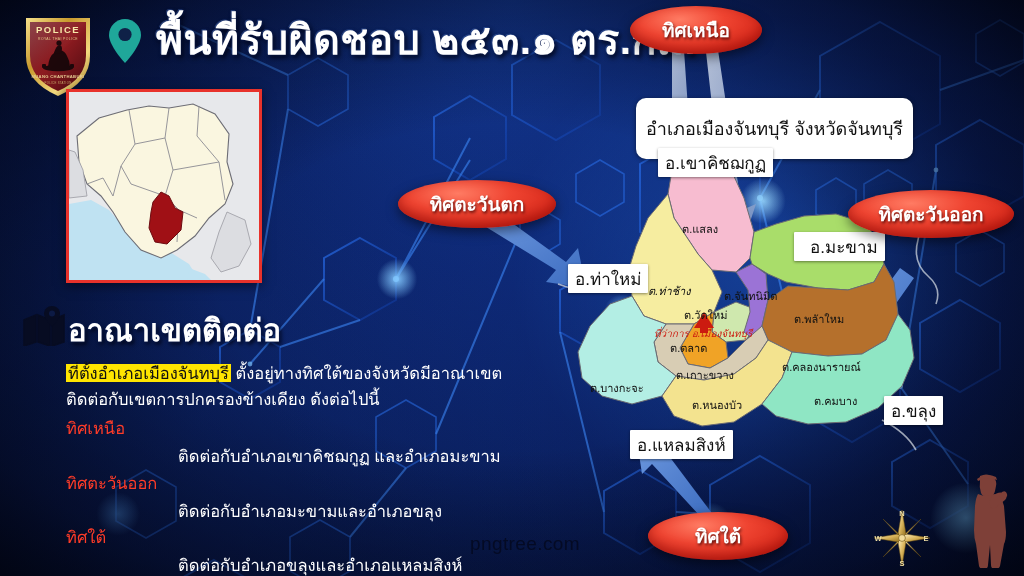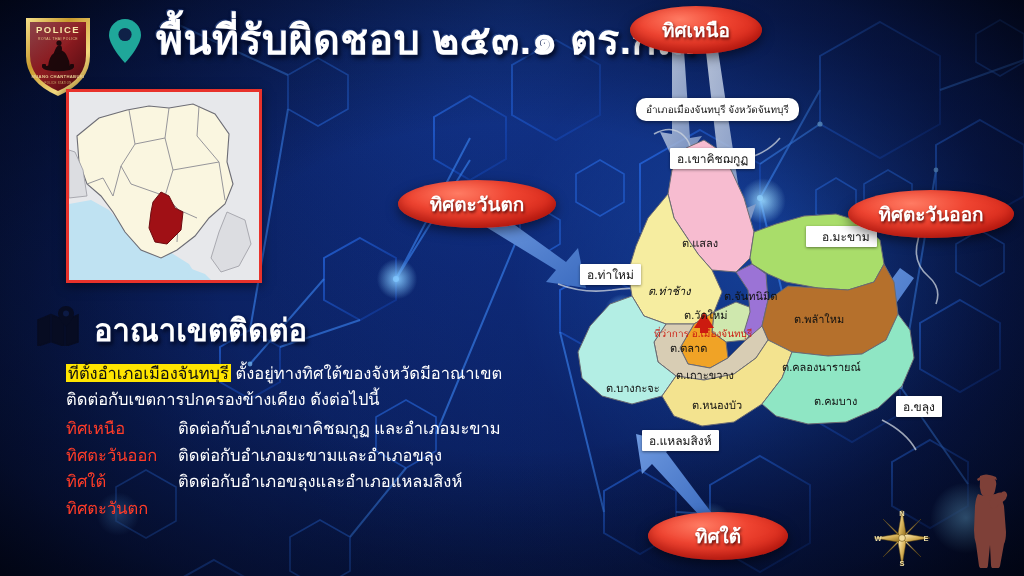--- a/index.html
+++ b/index.html
@@ -34,55 +34,55 @@
     text-shadow:0 0 3px rgba(10,30,90,.9), 2px 3px 5px rgba(0,0,10,.85), -1px -1px 0 rgba(120,170,255,.35);
     white-space:nowrap;line-height:1.05;
   }
 
   
   .inset{position:absolute;left:66px;top:89px;width:190px;height:188px;
     border:3px solid #e8322b;background:#e6e7ea;box-shadow:0 3px 10px rgba(0,0,0,.5);}
   .inset svg{display:block;width:100%;height:100%;}
 
   
-  .sec-head{position:absolute;left:36px;top:306px;display:flex;align-items:flex-end;gap:12px;}
+  .sec-head{position:absolute;left:22px;top:306px;display:flex;align-items:flex-end;}
   .mapicon{width:46px;height:40px;flex:0 0 auto;}
   .sec-title{font-size:31px;font-weight:bold;color:#fff;
     text-shadow:0 0 3px rgba(10,30,90,.95),2px 3px 4px rgba(0,0,10,.8);line-height:1;}
 
   
   .body-text{position:absolute;left:66px;top:360px;width:470px;color:#fff;font-size:16.5px;line-height:1.60;}
   .hl{background:#ffe500;color:#111;padding:0 2px;}
   .dirtable{margin-top:2px;}
   .dirrow{display:flex;line-height:1.62;}
   .dirkey{color:#ff3c28;width:112px;flex:0 0 112px;}
-  .dirval{color:#fff;}
+  .dirval{color:#fff;margin-top:28px;}
 
   
   .wm{position:absolute;left:470px;top:533px;font-size:19px;color:rgba(4,10,34,.92);
       letter-spacing:.4px;font-family:"Liberation Sans",sans-serif;}
 
   
   .ell{position:absolute;display:flex;align-items:center;justify-content:center;
     border-radius:50%;color:#fff;font-size:19px;font-weight:bold;
     background:radial-gradient(ellipse at 38% 28%, #ff7b63 0%, #ef4431 38%, #c8170c 100%);
     box-shadow:0 4px 12px rgba(0,0,0,.5), inset 0 -5px 12px rgba(120,0,0,.45);
     text-shadow:1px 2px 3px rgba(60,0,0,.8);white-space:nowrap;}
 
   
   .mapwrap{position:absolute;left:536px;top:86px;width:488px;height:400px;}
   .mapwrap svg{display:block;width:100%;height:100%;overflow:visible;}
 
   .mlab{position:absolute;font-size:11px;color:#111;white-space:nowrap;
      font-family:"Liberation Sans","DejaVu Sans",sans-serif;}
   .mlab.out{background:#fff;border-radius:1px;padding:1px 7px;
-     box-shadow:0 1px 3px rgba(0,0,0,.45);font-size:12px;margin-left:12px;}
-  .mlab.hdr{background:#fff;border-radius:10px;padding:4px 10px;font-size:10px;
+     box-shadow:0 1px 3px rgba(0,0,0,.45);font-size:17px;}
+  .mlab.hdr{background:#fff;border-radius:10px;padding:16px 10px;font-size:18px;
      box-shadow:0 1px 4px rgba(0,0,0,.5);}
-  .mlab.red{color:#cc1b10;font-size:10px;}
+  .mlab.red{color:#cc1b10;font-size:10px;font-style:italic;}
 
   
   .arrowlayer{position:absolute;inset:0;pointer-events:none;}
 
   
   .compass{position:absolute;left:872px;top:508px;width:60px;height:60px;}
   .officer{position:absolute;left:958px;top:472px;width:58px;height:96px;}
 </style>
 </head>
 <body>
@@ -253,20 +253,21 @@
       <div class="dirrow">
         <span class="dirkey">ทิศใต้</span>
         <span class="dirval">ติดต่อกับอำเภอขลุงและอำเภอแหลมสิงห์</span>
       </div>
       <div class="dirrow">
         <span class="dirkey">ทิศตะวันตก</span>
       </div>
     </div>
   </div>
 
+  <div class="wm">pngtree.com</div>
 
   <svg class="arrowlayer" viewBox="0 0 1024 576">
     <defs>
       <linearGradient id="ag" x1="0" y1="0" x2="1" y2="1">
         <stop offset="0%" stop-color="#cfd9ea" stop-opacity=".85"></stop>
         <stop offset="100%" stop-color="#7f97c4" stop-opacity=".85"></stop>
       </linearGradient>
       <linearGradient id="ab" x1="0" y1="0" x2="1" y2="1">
         <stop offset="0%" stop-color="#6f9ae0"></stop>
           <stop offset="100%" stop-color="#3c6cc0"></stop>
@@ -338,38 +339,38 @@
         <path d="M256,266 L292,270 L326,268 L350,254 L362,228 L374,244 L378,272 L366,300 L342,322
                  L310,336 L272,338 L240,330 L226,318 L246,292 Z" fill="#8fe6c4"></path>
       </g>
 
       <g>
         <path d="M158,242 L168,226 L178,242 Z" fill="#cc1b10"></path>
         <rect x="164" y="240" width="8" height="7" fill="#cc1b10"></rect>
       </g>
     </svg>
 
-    <div class="mlab" style="left:146px;top:134px;margin-top:14px;">ต.แสลง</div>
+    <div class="mlab" style="left:146px;top:134px;">ต.แสลง</div>
     <div class="mlab" style="left:112px;top:196px;font-style:italic;">ต.ท่าช้าง</div>
     <div class="mlab" style="left:188px;top:201px;">ต.จันทนิมิต</div>
     <div class="mlab" style="left:148px;top:220px;">ต.วัดใหม่</div>
     <div class="mlab" style="left:134px;top:253px;">ต.ตลาด</div>
     <div class="mlab" style="left:258px;top:224px;">ต.พลัาใหม</div>
     <div class="mlab" style="left:246px;top:272px;">ต.คลองนารายณ์</div>
     <div class="mlab" style="left:140px;top:280px;">ต.เกาะขวาง</div>
-    <div class="mlab" style="left:54px;top:293px;margin-left:16px;">ต.บางกะจะ</div>
+    <div class="mlab" style="left:54px;top:293px;">ต.บางกะจะ</div>
     <div class="mlab" style="left:156px;top:310px;">ต.หนองบัว</div>
     <div class="mlab" style="left:278px;top:306px;">ต.คมบาง</div>
 
     <div class="mlab red" style="left:118px;top:240px;">ที่ว่าการ อ.เมืองจันทบุรี</div>
 
     <div class="mlab hdr" style="left:100px;top:12px;">อำเภอเมืองจันทบุรี  จังหวัดจันทบุรี</div>
     <div class="mlab out" style="left:122px;top:62px;">อ.เขาคิชฌกูฏ</div>
     <div class="mlab out" style="left:32px;top:178px;">อ.ท่าใหม่</div>
-    <div class="mlab out" style="left:258px;top:140px;padding-left:16px;">อ.มะขาม</div>
+    <div class="mlab out" style="left:258px;top:146px;padding-left:16px;">อ.มะขาม</div>
     <div class="mlab out" style="left:348px;top:310px;">อ.ขลุง</div>
     <div class="mlab out" style="left:94px;top:344px;text-align:right;">อ.แหลมสิงห์</div>
   </div>
 
   <div class="ell" style="left:630px;top:6px;width:132px;height:48px;">
     <span>ทิศเหนือ</span>
   </div>
   <div class="ell" style="left:398px;top:180px;width:158px;height:48px;">
     <span>ทิศตะวันตก</span>
   </div>

